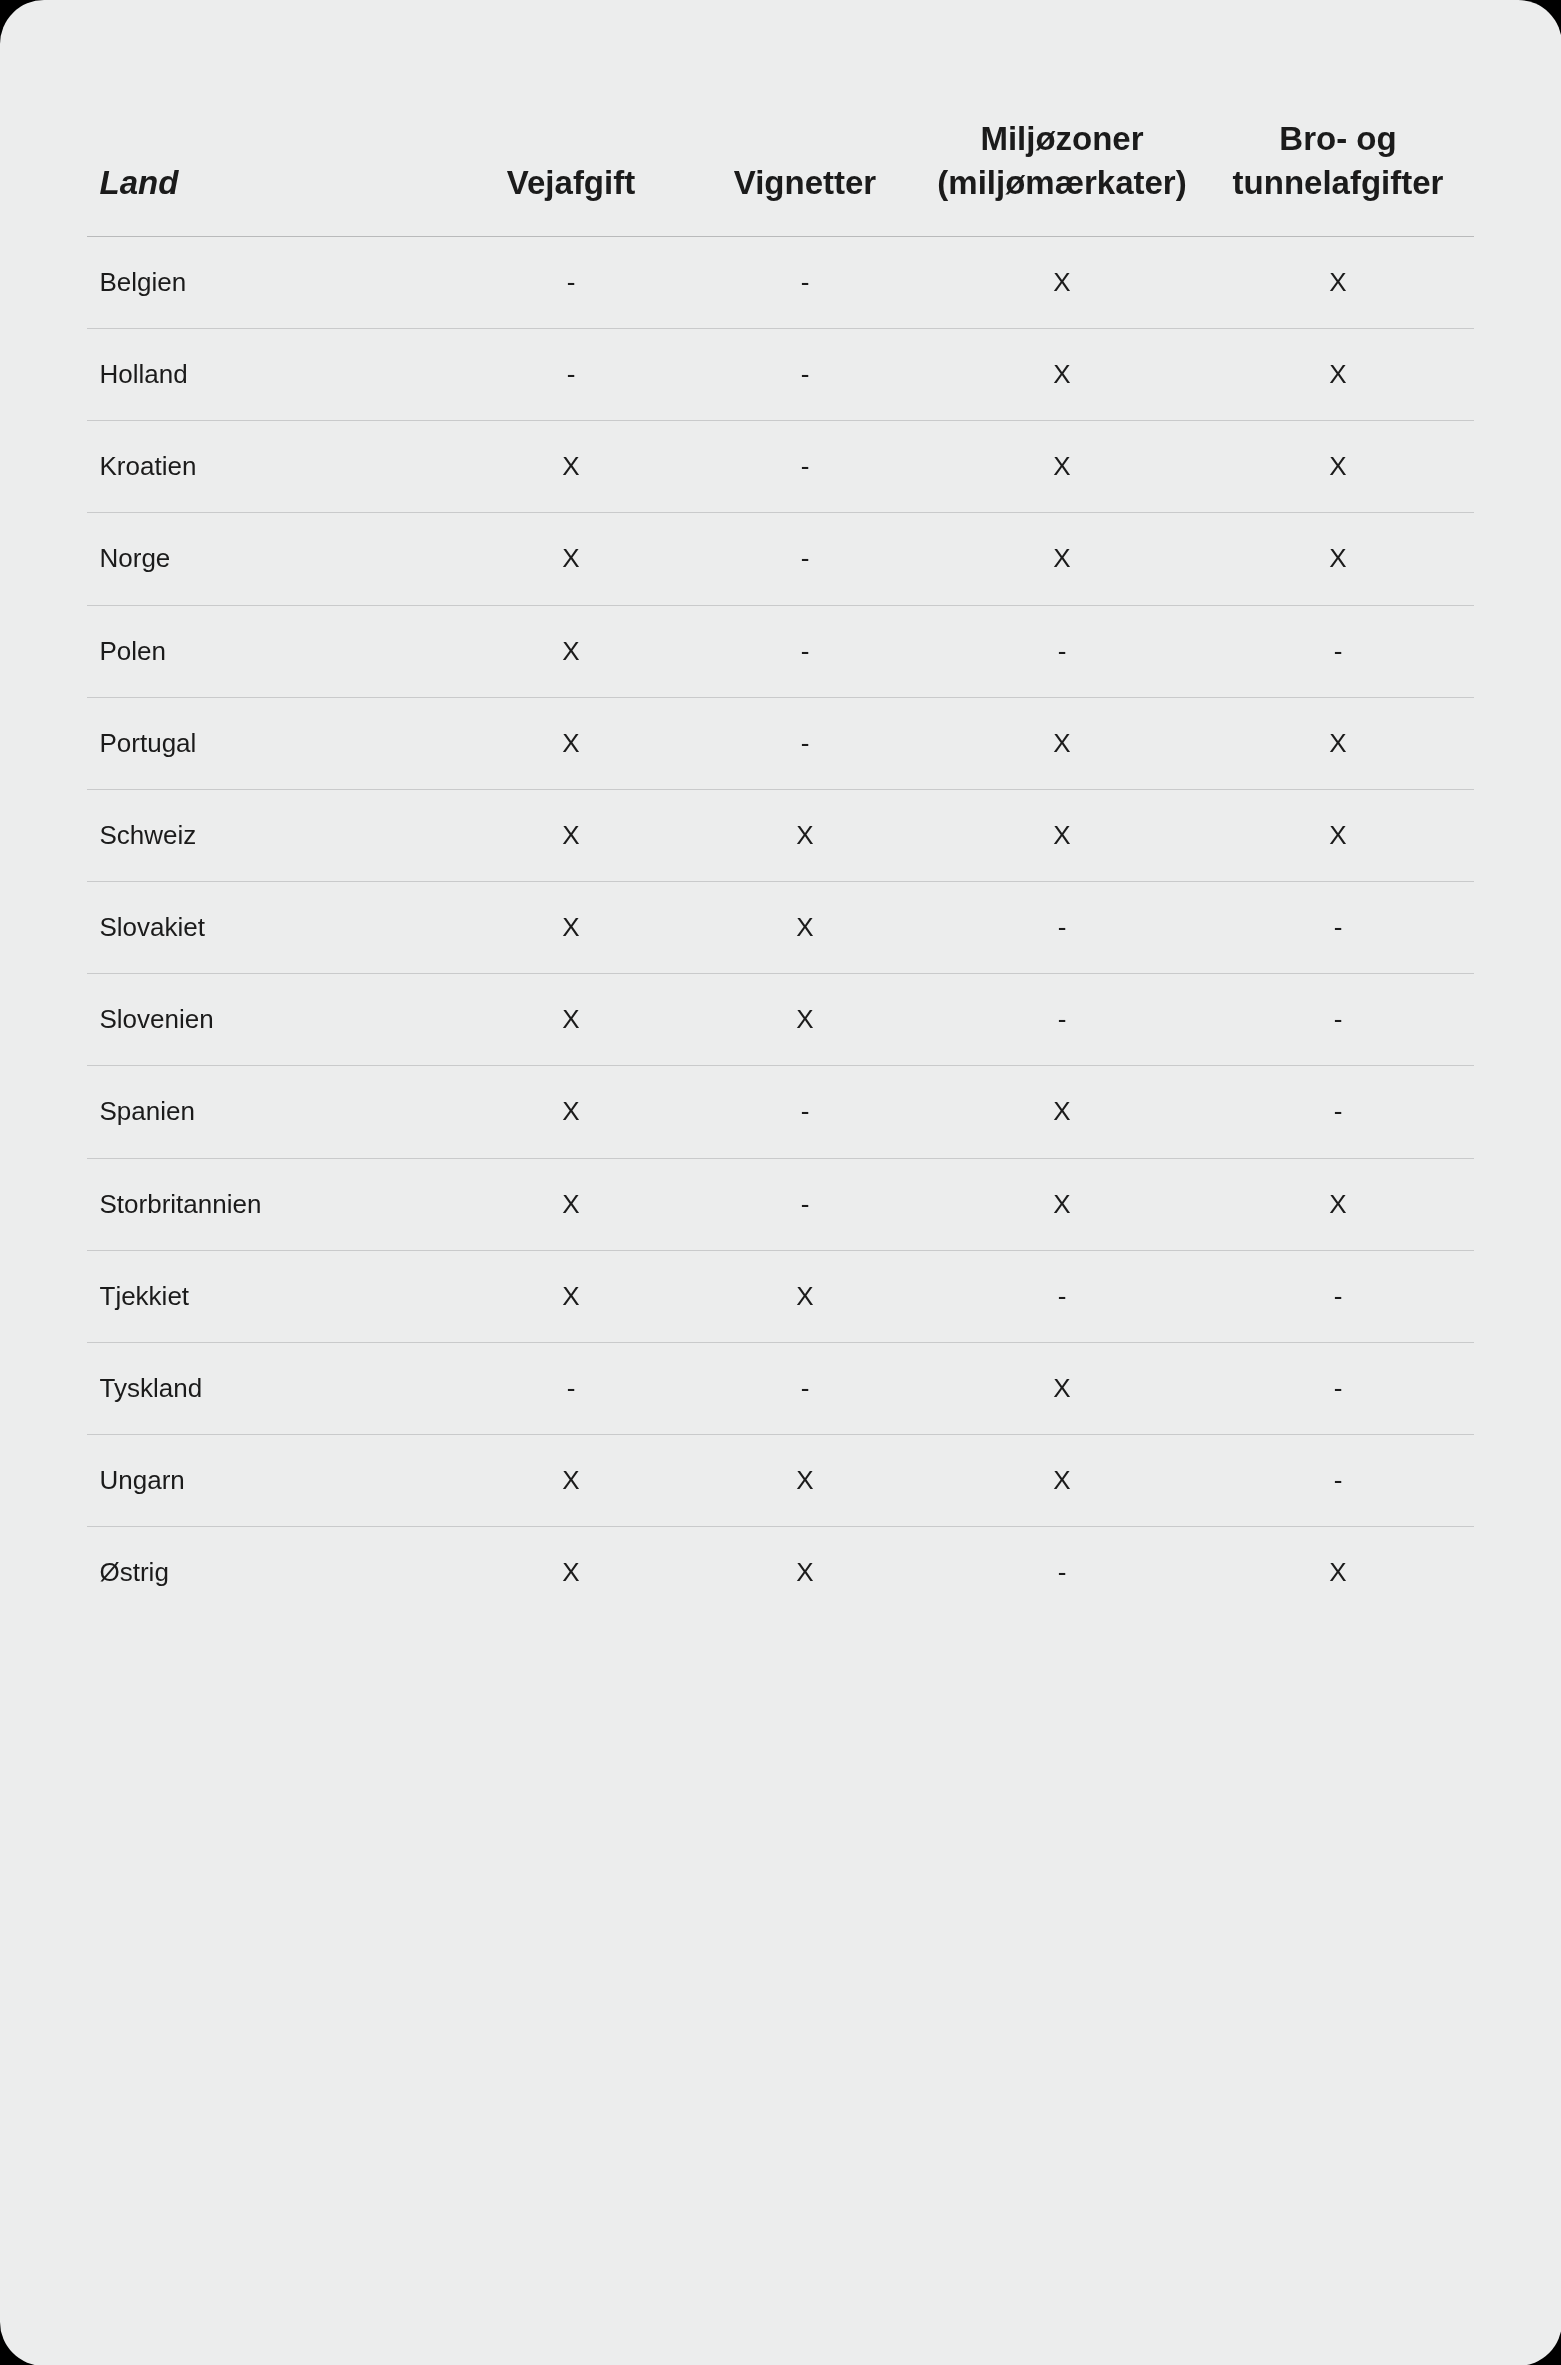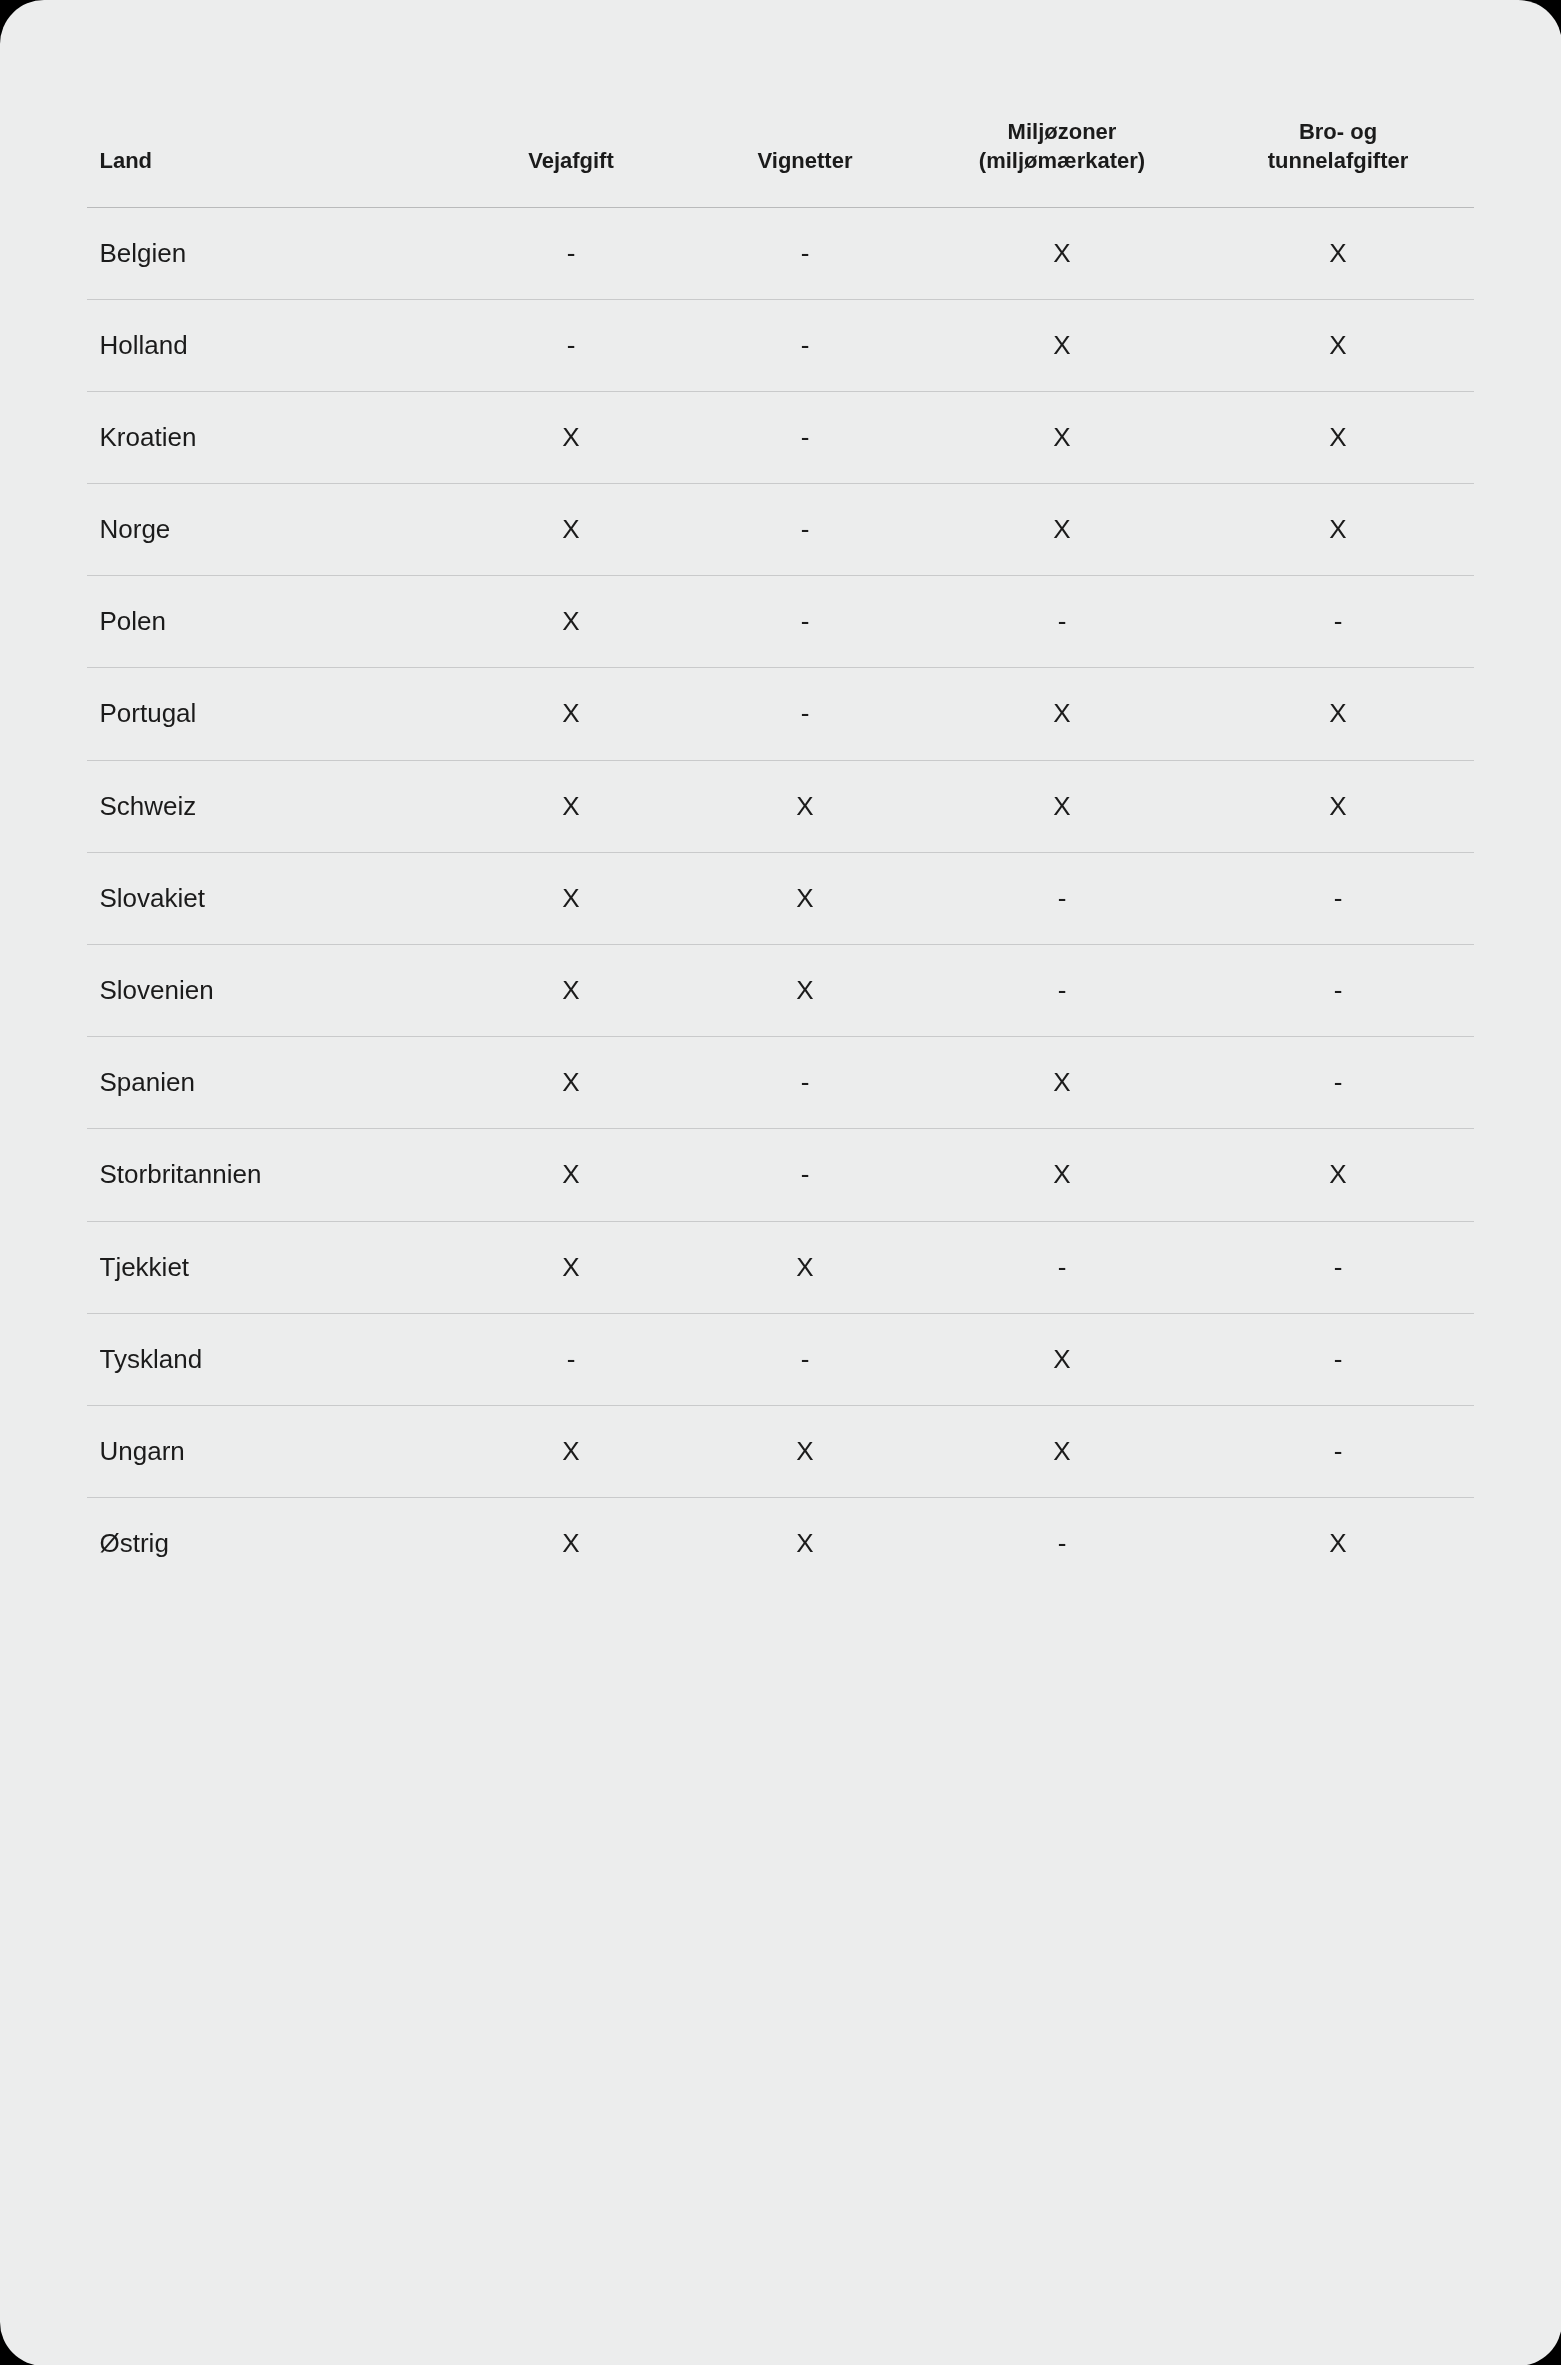--- a/index.html
+++ b/index.html
@@ -35,30 +35,31 @@
     border-collapse: collapse;
     table-layout: fixed;
   }
   table.compare col.c-country { width: 367px; }
   table.compare col.c-col2 { width: 234px; }
   table.compare col.c-col3 { width: 234px; }
   table.compare col.c-col4 { width: 280px; }
   table.compare col.c-col5 { width: 272px; }
 
   thead th {
-    font-size: 22px;
+    font-size: 33px;
     font-weight: bold;
     color: #1b1b1b;
     padding: 0 0 31px 0;
     vertical-align: bottom;
     line-height: 1.33;
   }
   thead th.country-head {
     text-align: left;
     padding-left: 12.5px;
+    font-style: italic;
   }
   thead th.center-head {
     text-align: center;
   }
   thead tr th {
     border-bottom: 1.6px solid #b9babb;
   }
   tbody td {
     font-size: 26px;
     color: #1b1b1b;

